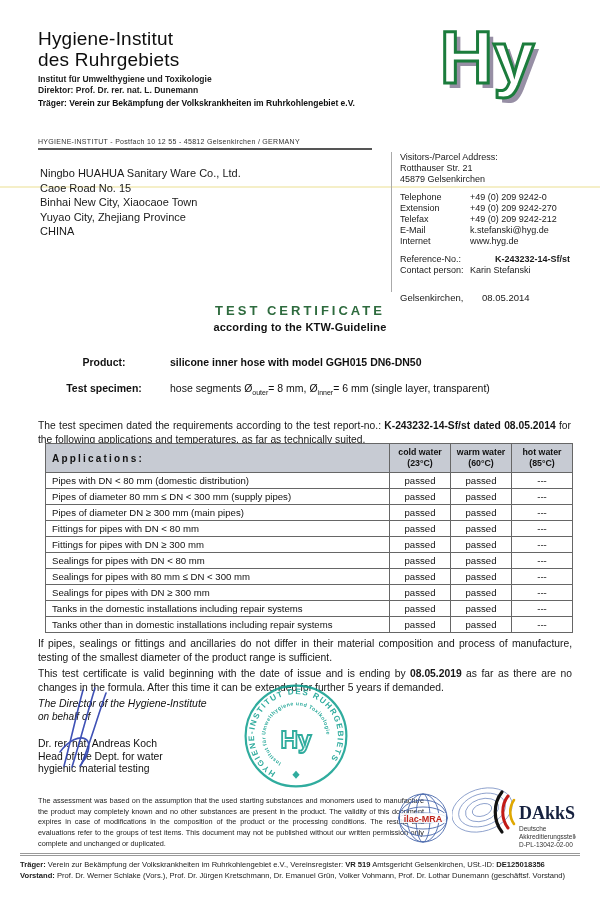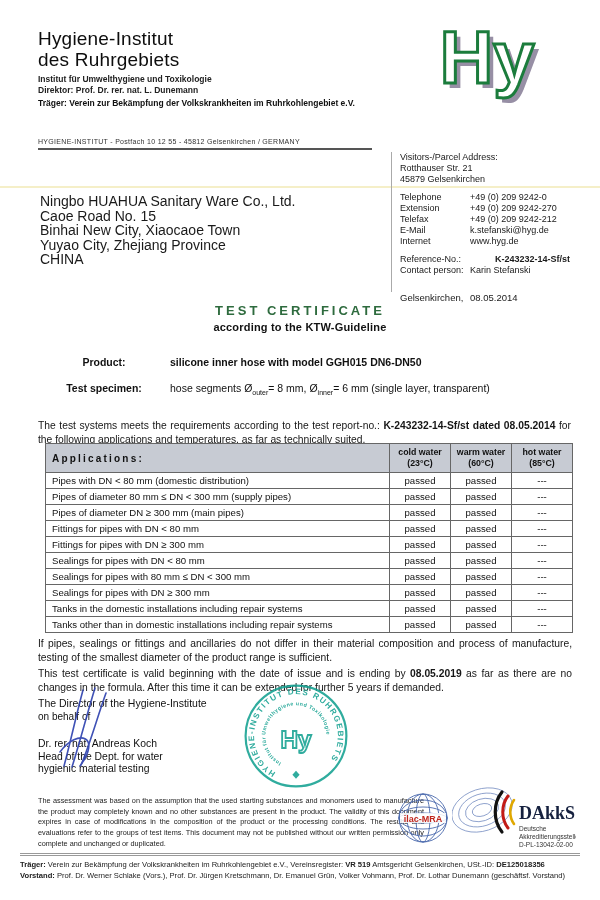--- a/index.html
+++ b/index.html
@@ -10,21 +10,21 @@
   .letterhead{position:absolute;left:38px;top:28px;}
   .org-name{font-size:19px;font-weight:normal;line-height:21px;color:#0d0d0d;letter-spacing:.2px;}
   .org-sub{font-size:8.5px;margin-top:4px;line-height:11px;font-weight:bold;color:#222;}
   .org-line{font-size:8.5px;line-height:11px;font-weight:bold;color:#222;}
   .org-traeger{font-size:8.5px;line-height:11px;font-weight:bold;color:#111;margin-top:2px;}
   .hy-logo{position:absolute;left:412px;top:14px;}
 
   
   .sender{position:absolute;left:38px;top:138px;font-size:7px;color:#333;width:334px;
           border-bottom:2px solid #555;padding-bottom:3px;letter-spacing:.3px;}
-  .recipient{position:absolute;left:40px;top:166px;font-size:14px;line-height:14.5px;color:#1a1a1a;margin-top:28px;}
+  .recipient{position:absolute;left:40px;top:166px;font-size:11px;line-height:14.5px;color:#1a1a1a;}
   .v-divider{position:absolute;left:391px;top:152px;height:140px;border-left:1px solid #aaa;}
 
   
   .contact{position:absolute;left:400px;top:152px;width:178px;font-size:9px;line-height:11px;color:#1a1a1a;}
   .c-row{display:flex;}
   .c-label{width:70px;flex:0 0 70px;}
   .c-gap{height:7px;}
   .bold{font-weight:bold;padding-left:25px;}
 
   .yellow-line{position:absolute;left:0;top:186px;width:600px;height:2px;background:#f3ecbe;opacity:.85;}
@@ -49,21 +49,21 @@
   
   table.apps{position:absolute;left:45px;top:443px;width:528px;border-collapse:collapse;
              border:1.5px solid #333;table-layout:fixed;}
   table.apps th, table.apps td{border:1px solid #666;}
   th.h-app{background:#c7cbd3;text-align:left;padding:3px 6px;font-size:10px;letter-spacing:2.2px;height:22px;}
   th.h-val{background:#c7cbd3;font-size:8.8px;line-height:1.2;padding:2px 1px;width:58px;font-weight:bold;}
   td.app-cell{font-size:9.6px;padding:1px 6px;height:13px;}
   td.val-cell{font-size:9.6px;text-align:center;height:13px;}
 
   
-  .sig-block1{position:absolute;left:38px;top:697px;font-size:10.5px;line-height:13px;}
+  .sig-block1{position:absolute;left:38px;top:697px;font-size:10.5px;line-height:13px;font-style:italic;}
   .sig-onbehalf{font-size:10px;}
   .sig-block2{position:absolute;left:38px;top:738px;font-size:10.4px;line-height:12.5px;}
   .signature-svg{position:absolute;left:50px;top:686px;z-index:3;}
   .stamp-svg{position:absolute;left:242px;top:682px;}
 
   
   .disclaimer{position:absolute;left:38px;top:789px;width:386px;font-size:7.3px;line-height:10.6px;
               text-align:justify;color:#222;}
   .ilac{position:absolute;left:397px;top:792px;}
   .dakks{position:absolute;left:452px;top:786px;}
@@ -130,21 +130,21 @@
     <div class="c-gap"></div>
     <div class="c-row">
       <span class="c-label">Reference-No.:</span>
       <span class="bold">K-243232-14-Sf/st</span>
     </div>
     <div class="c-row">
       <span class="c-label">Contact person:</span>
       <span>Karin Stefanski</span>
     </div>
     <div style="height:16px;"></div>
-    <div class="c-row" style="font-size:9.5px;">
+    <div class="c-row" style="font-size:9.5px;gap:12px;">
       <span class="c-label">Gelsenkirchen,</span>
       <span>08.05.2014</span>
     </div>
   </div>
 
   <div class="title-wrap">
     <div class="title-main">TEST CERTIFICATE</div>
     <div class="title-sub">according to the KTW-Guideline</div>
   </div>
 
@@ -152,21 +152,21 @@
     <div class="p-row">
       <span class="p-label">Product:</span>
       <span class="p-value-bold">silicone inner hose with model GGH015 DN6-DN50</span>
     </div>
     <div class="p-row">
       <span class="p-label">Test specimen:</span>
       <span><span>hose segments Ø</span><sub>outer</sub><span>= 8 mm, Ø</span><sub>inner</sub><span>= 6 mm (single layer, transparent)</span></span>
     </div>
   </div>
 
-  <p class="para intro"><span>The test systems meets the requirements according to the test report-no.: </span><b>K-243232-14-Sf/st dated 08.05.2014</b><span> for the following applications and temperatures, as far as technically suited.</span></p>
+  <p class="para intro"><span>The test specimen dated the requirements according to the test report-no.: </span><b>K-243232-14-Sf/st dated 08.05.2014</b><span> for the following applications and temperatures, as far as technically suited.</span></p>
 
   <table class="apps">
     <thead>
       <tr>
         <th class="h-app">Applications:</th>
         <th class="h-val">cold water (23°C)</th>
         <th class="h-val">warm water (60°C)</th>
         <th class="h-val">hot water (85°C)</th>
       </tr>
     </thead>

